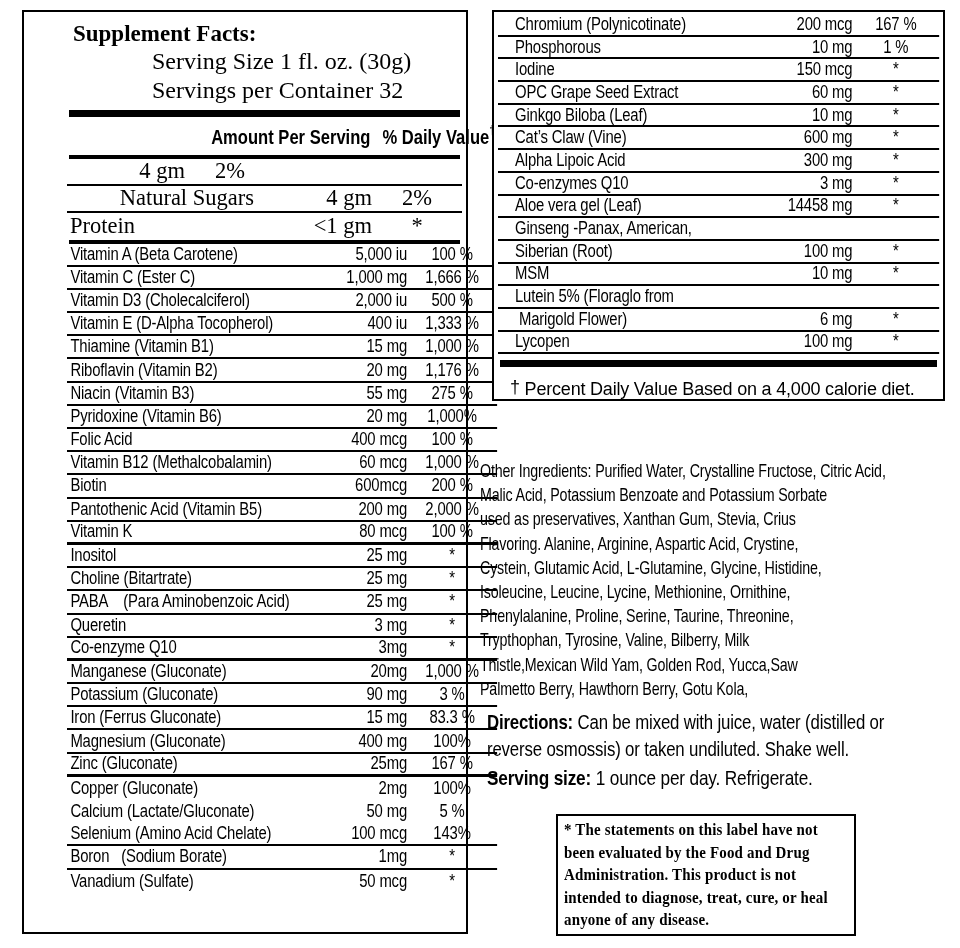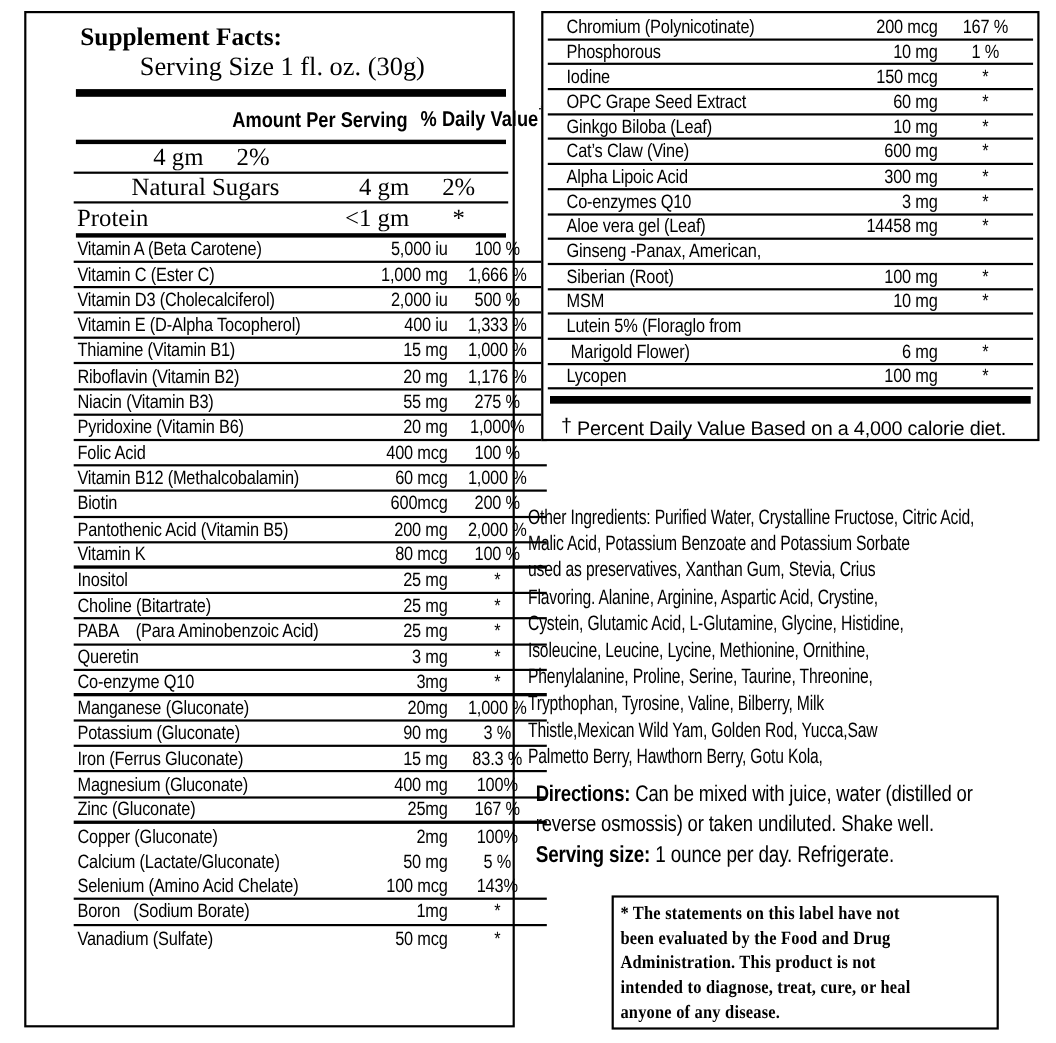--- a/index.html
+++ b/index.html
@@ -2,21 +2,21 @@
 <html><head>
 <meta charset="utf-8">
 <style>
   html,body{margin:0;padding:0;background:#fff;}
   #page{position:relative;width:960px;height:948px;background:#fff;color:#000;overflow:hidden;}
   .panel{position:absolute;border:2px solid #000;background:#fff;box-sizing:border-box;padding:0 4px;}
   .left-panel{left:22px;top:10px;width:446px;height:924px;padding-left:43px;}
   .right-panel{left:492px;top:10px;width:453px;height:391px;}
 
   .lp-title{font:bold 23px/26px "Liberation Serif",serif;margin:9px 0 0 6px;}
-  .serv{font:24px/29px "Liberation Serif",serif;margin-left:60px;white-space:nowrap;}
+  .serv{font:24px/29px "Liberation Serif",serif;margin-left:85px;white-space:nowrap;}
   .bar{background:#000;margin:0 2px;}
   .b7{height:7px;margin-top:5px;}
   .b4{height:4px;}
 
   .cx{transform-origin:0 0;}
   .cx-head{width:506px;transform:scaleX(0.85);}
   .colhead{display:flex;justify-content:flex-end;align-items:baseline;gap:14px;
            font:bold 19.5px "Liberation Sans",sans-serif;padding:7px 2px 6px 0;}
   .colhead sup{font-size:13px;position:relative;top:-2px;}
 
@@ -50,33 +50,34 @@
                font:19px/24.2px "Liberation Sans",sans-serif;letter-spacing:-0.2px;
                white-space:pre-line;transform:scaleX(0.75);transform-origin:0 0;}
 
   .directions{position:absolute;left:487px;top:709px;width:560px;
               font:20.5px/26.5px "Liberation Sans",sans-serif;letter-spacing:-0.2px;
               transform:scaleX(0.82);transform-origin:0 0;}
   .directions p{margin:0;white-space:pre-line;}
   .directions .dlabel{font-weight:bold;}
   .directions .serving-line{margin-top:3px;font-size:21px;}
 
-  .disclaimer-box{position:absolute;left:556px;top:814px;width:352px;height:122px;
+  .disclaimer-box{position:absolute;left:556px;top:814px;width:300px;height:122px;
                   border:2px solid #000;box-sizing:border-box;padding:3px 6px;}
   .disc-text{font:bold 17px/22.6px "Liberation Serif",serif;letter-spacing:0.2px;
              white-space:pre-line;width:368px;transform:scaleX(0.88);transform-origin:0 0;}
 </style>
 </head>
 <body>
 
 <div id="page">
 
   <section class="panel left-panel">
     <h1 class="lp-title">Supplement Facts:</h1>
     <div class="serv">Serving Size 1 fl. oz. (30g)</div>
+    <div class="serv">Servings per Container 32</div>
     <div class="bar b7"></div>
     <div class="cx cx-head">
       <div class="colhead">
         <span>Amount Per Serving</span>
         <span><span>% Daily Value</span><sup>†</sup></span>
       </div>
     </div>
     <div class="bar b4"></div>
 
     <div class="macro">

